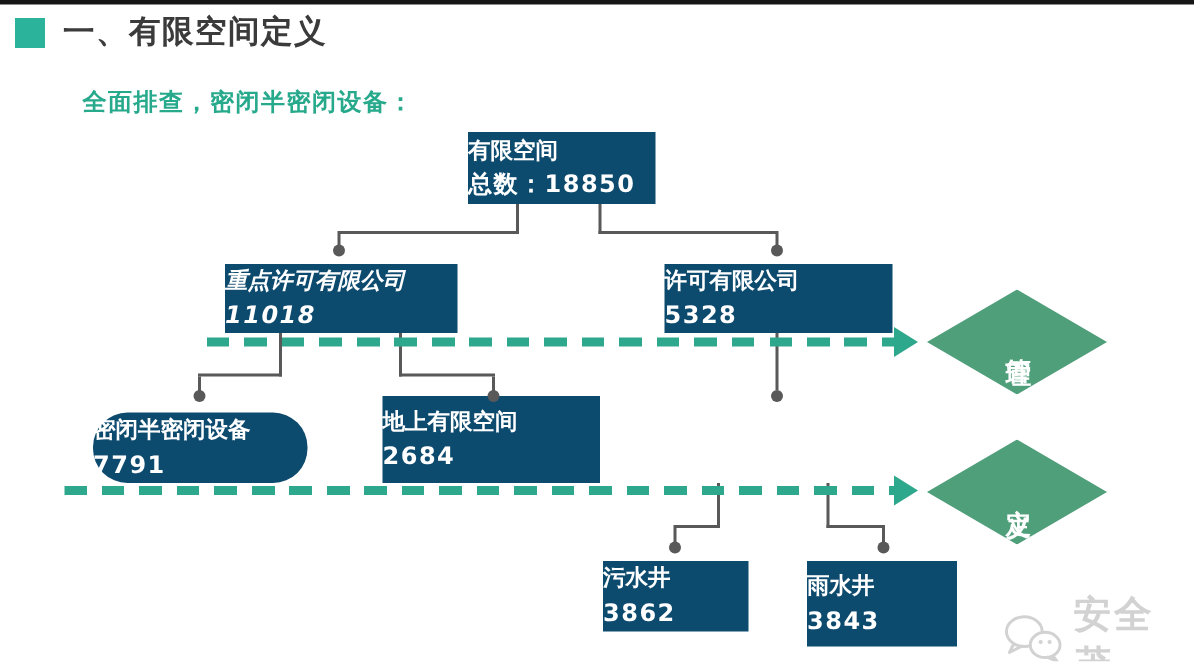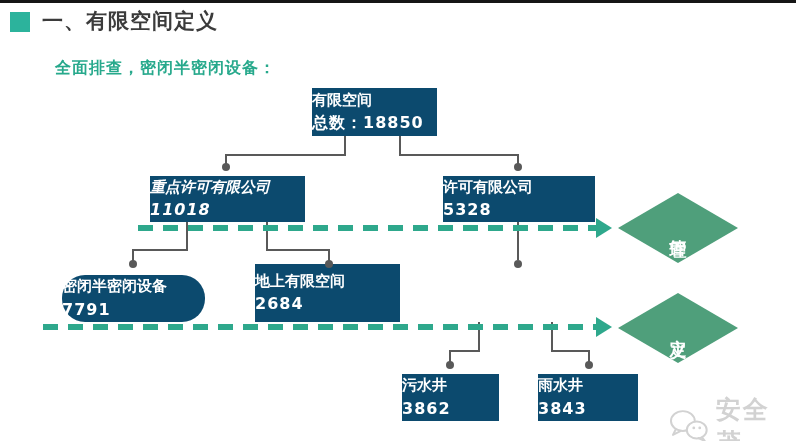--- a/index.html
+++ b/index.html
@@ -18,21 +18,21 @@
     text-align:center;font-size:15px;line-height:1.5;
   }
   .node .val{font-size:16px;letter-spacing:1px;}
   .n-root{left:312px;top:88px;width:125px;height:48px;}
   .n-l2a{left:150px;top:176px;width:155px;height:46px;font-style:italic;}
   .n-l2b{left:443px;top:176px;width:152px;height:46px;}
   .n-l3a{left:62px;top:275px;width:143px;height:47px;border-radius:23px;}
   .n-l3b{left:255px;top:264px;width:145px;height:58px;}
   .n-l3c{left:440px;top:275px;width:156px;height:47px;}
   .n-l4a{left:402px;top:374px;width:97px;height:47px;}
-  .n-l4b{left:538px;top:374px;width:100px;height:47px;}
+  .n-l4b{left:538px;top:374px;width:100px;height:57px;}
 
   .cline{position:absolute;background:#595959;}
   .cdot{position:absolute;width:8px;height:8px;border-radius:50%;background:#595959;}
 
   .dash{
     position:absolute;height:6px;
     background:repeating-linear-gradient(90deg,#2ea88c 0 15px,transparent 15px 25px);
   }
   .dash-a1{left:138px;top:225px;width:458px;}
   .dash-a2{left:43px;top:324px;width:553px;}

